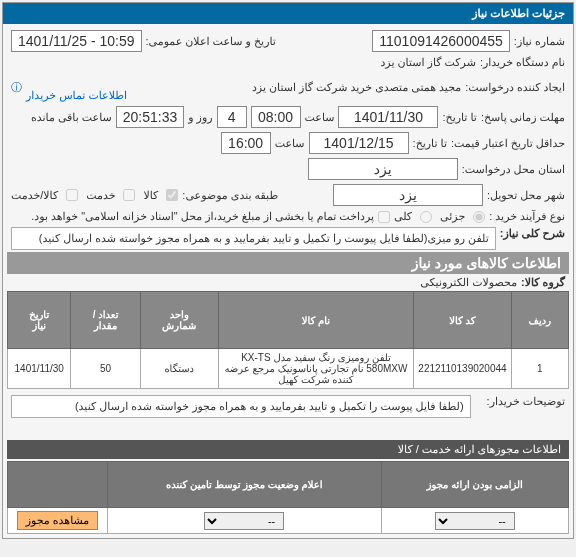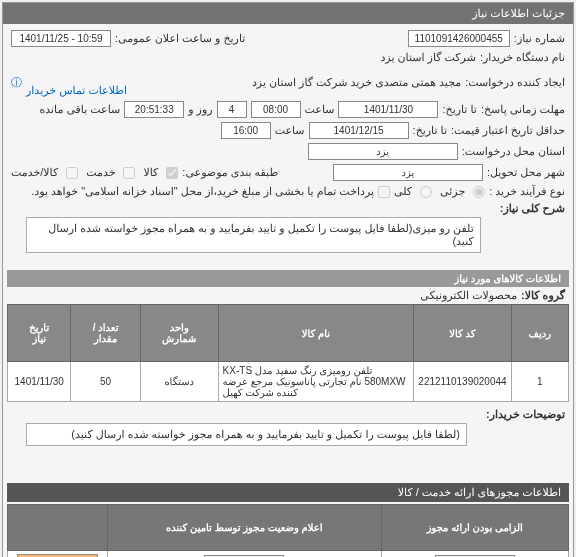--- a/index.html
+++ b/index.html
@@ -10,24 +10,24 @@
   direction: rtl;
   width: 576px;
   color: #333;
 }
 .panel {
   border: 1px solid #999;
   margin: 2px;
   background: #fff;
 }
 .panel-header {
-  background: #737373;
+  background: #0369a1;
   color: #fff;
   padding: 4px 8px;
-  font-weight: normal;
+  font-weight: bold;
   font-size: 11px;
 }
 .panel-body {
   padding: 4px;
   background: #f5f5f5;
 }
 .row {
   display: flex;
   align-items: center;
   padding: 2px 4px;
@@ -36,21 +36,21 @@
 }
 .label {
   font-size: 11px;
   color: #333;
   white-space: nowrap;
 }
 .value-box {
   border: 1px solid #888;
   background: #fff;
   padding: 2px 6px;
-  font-size: 10px;
+  font-size: 14px;
   min-width: 100px;
   text-align: center;
   direction: ltr;
 }
 .value-plain {
   font-size: 11px;
   color: #333;
 }
 .blue-link {
   color: #0066cc;
@@ -65,27 +65,27 @@
 }
 .cb {
   width: 12px;
   height: 12px;
 }
 .sub-header {
   background: #999;
   color: #fff;
   padding: 3px 8px;
   font-weight: bold;
-  font-size: 10px;
+  font-size: 14px;
 }
 .desc-box {
   border: 1px solid #aaa;
   background: #fff;
   padding: 4px 6px;
-  margin: 15px;
+  margin: 0;
   font-size: 11px;
 }
 table {
   width: 100%;
   border-collapse: collapse;
   font-size: 10px;
   background: #fff;
 }
 th {
   background: #888;
@@ -221,30 +221,30 @@
           <th>نام کالا</th>
           <th>واحد شمارش</th>
           <th>تعداد / مقدار</th>
           <th>تاریخ نیاز</th>
         </tr>
       </thead>
       <tbody>
         <tr>
           <td>1</td>
           <td>2212110139020044</td>
-          <td style="text-align:left;">تلفن رومیزی رنگ سفید مدل KX-TS 580MXW نام تجارتی پاناسونیک مرجع عرضه کننده شرکت کهیل</td>
+          <td style="text-align:center;">تلفن رومیزی رنگ سفید مدل KX-TS 580MXW نام تجارتی پاناسونیک مرجع عرضه کننده شرکت کهیل</td>
           <td>دستگاه</td>
           <td>50</td>
           <td>1401/11/30</td>
         </tr>
       </tbody>
     </table>
 
     <div class="row" style="align-items:flex-start; margin-top:4px;">
-      <span class="label" style="font-weight:bold;">توضیحات خریدار:</span>
+      <span class="label" style="font-weight:normal;margin-left:12px;">توضیحات خریدار:</span>
       <div class="desc-box" style="flex:1;">(لطفا فایل پیوست را تکمیل و تایید بفرمایید و به همراه مجوز خواسته شده ارسال کنید)</div>
     </div>
 
     <div style="height:20px;"></div>
 
     <div class="dark-header">اطلاعات مجوزهای ارائه خدمت / کالا</div>
 
     <table style="margin-top:2px;">
       <thead>
         <tr>

